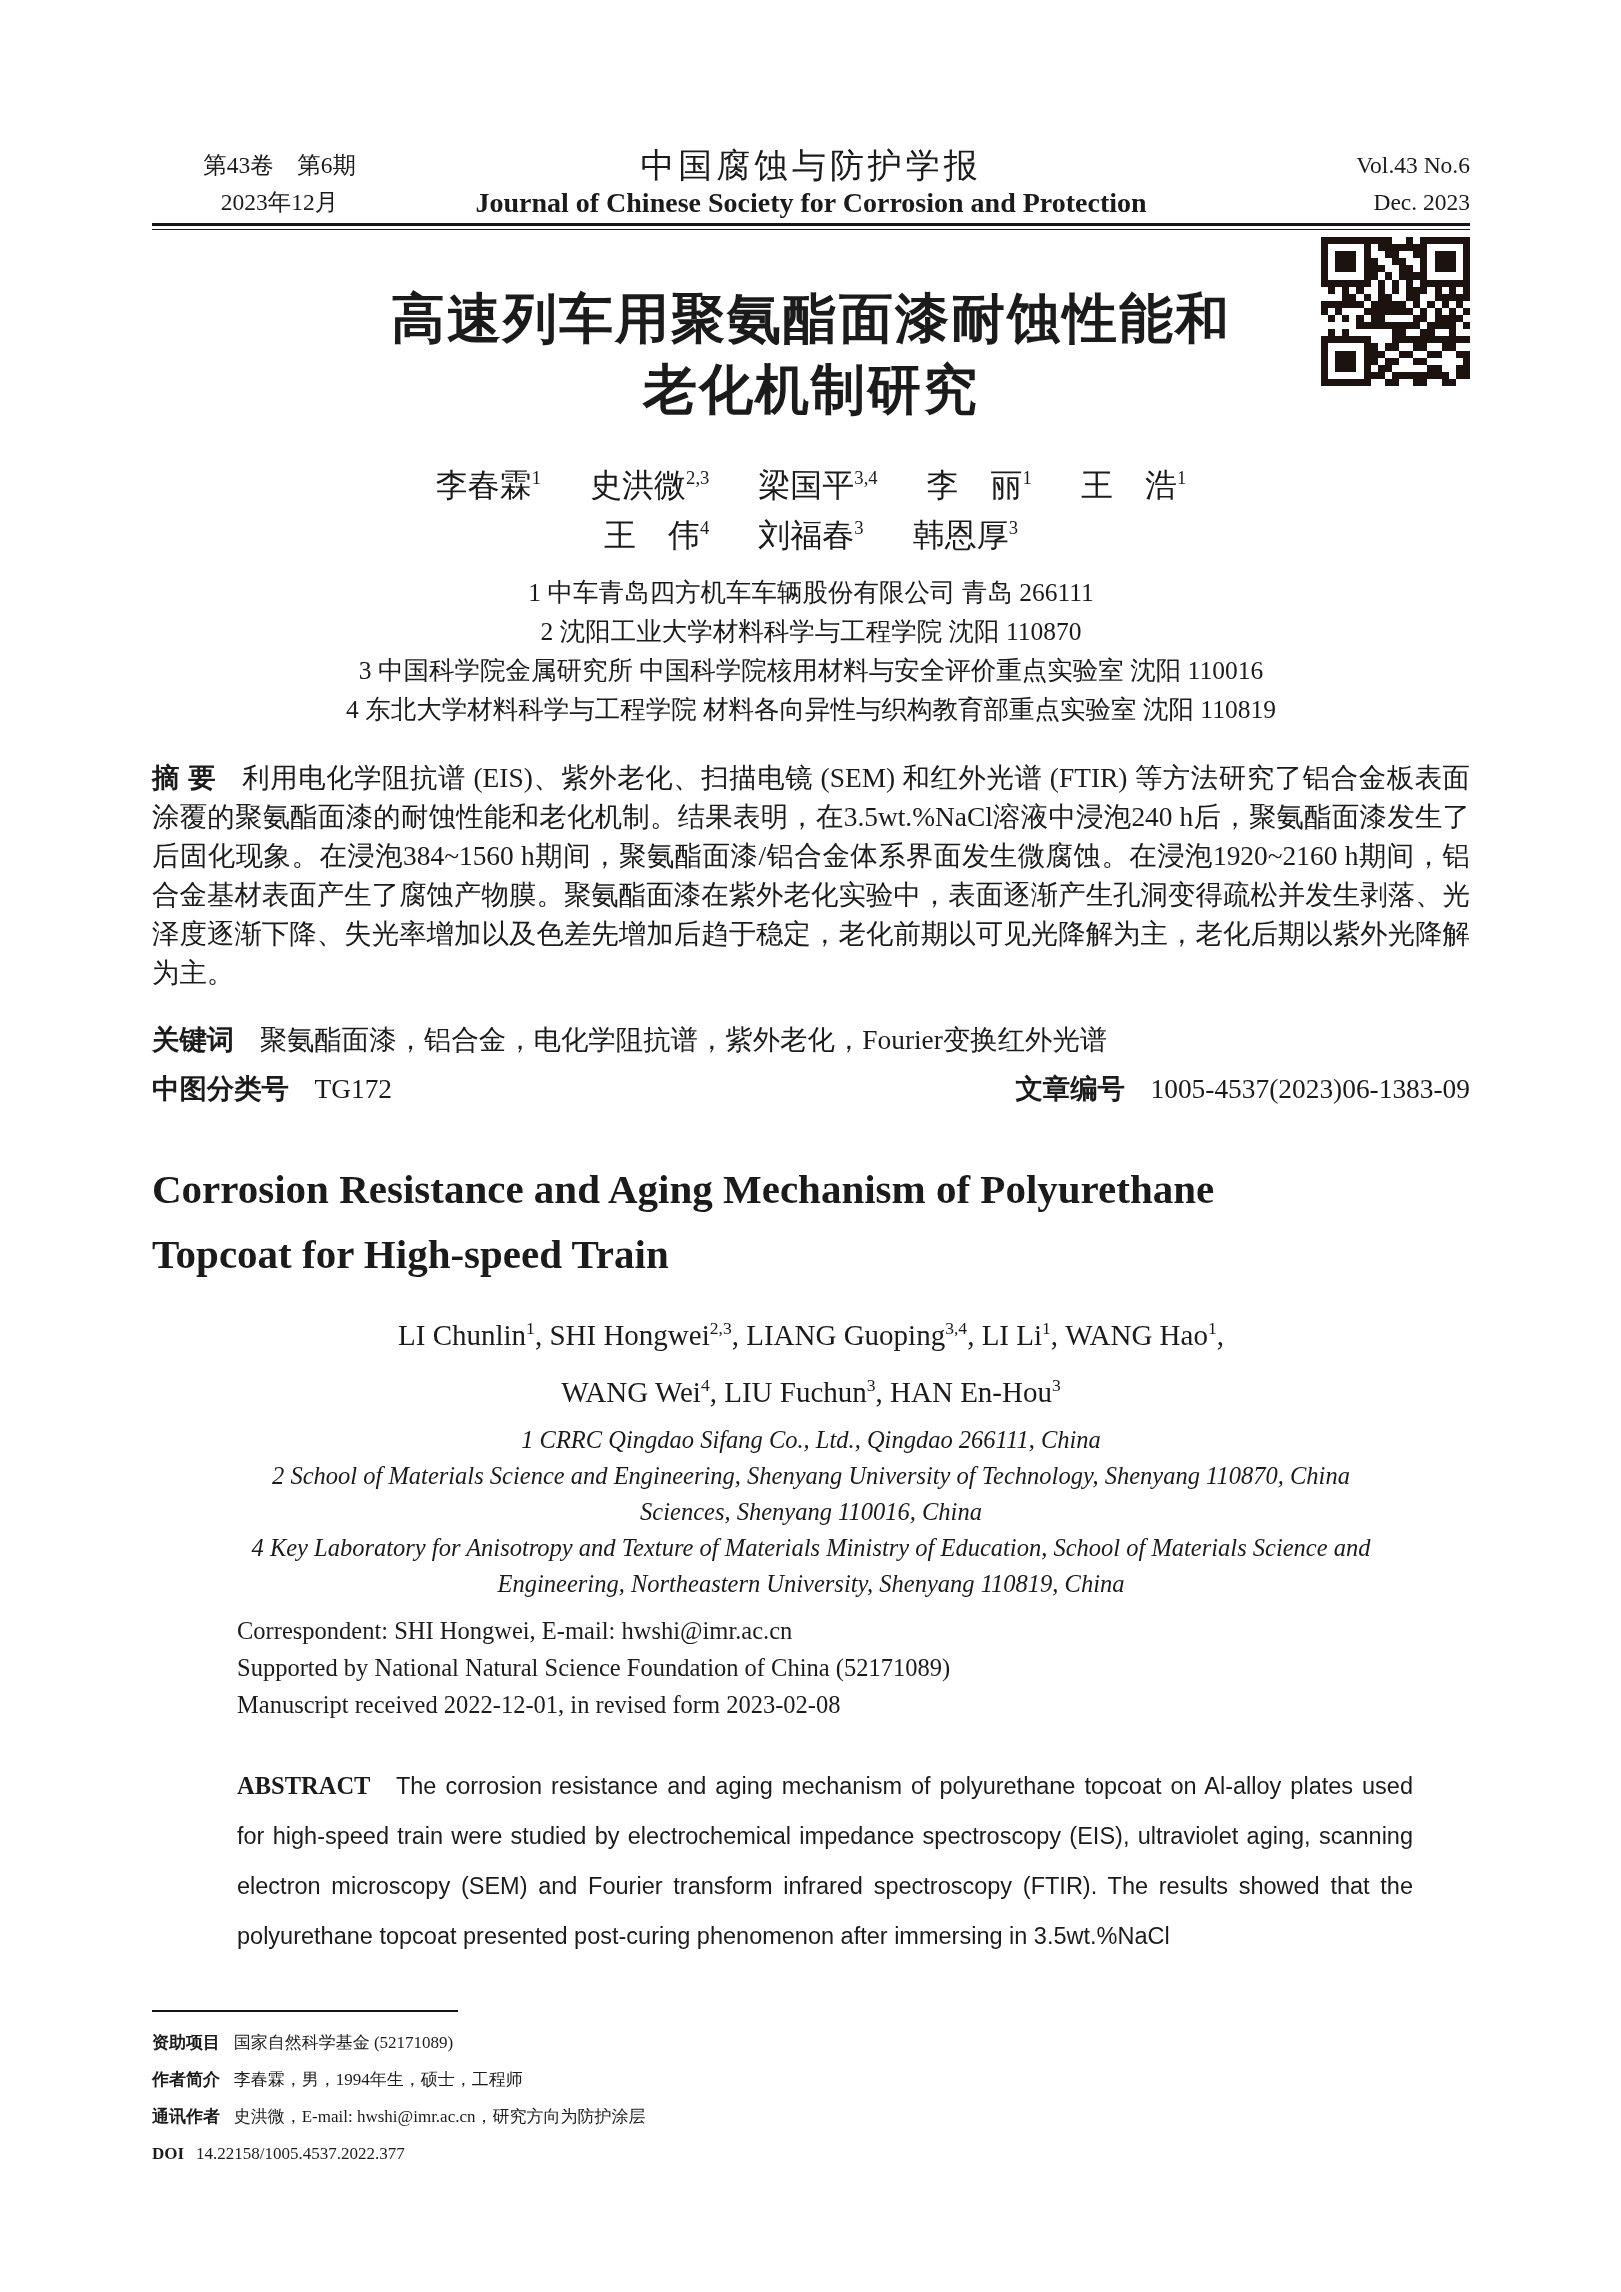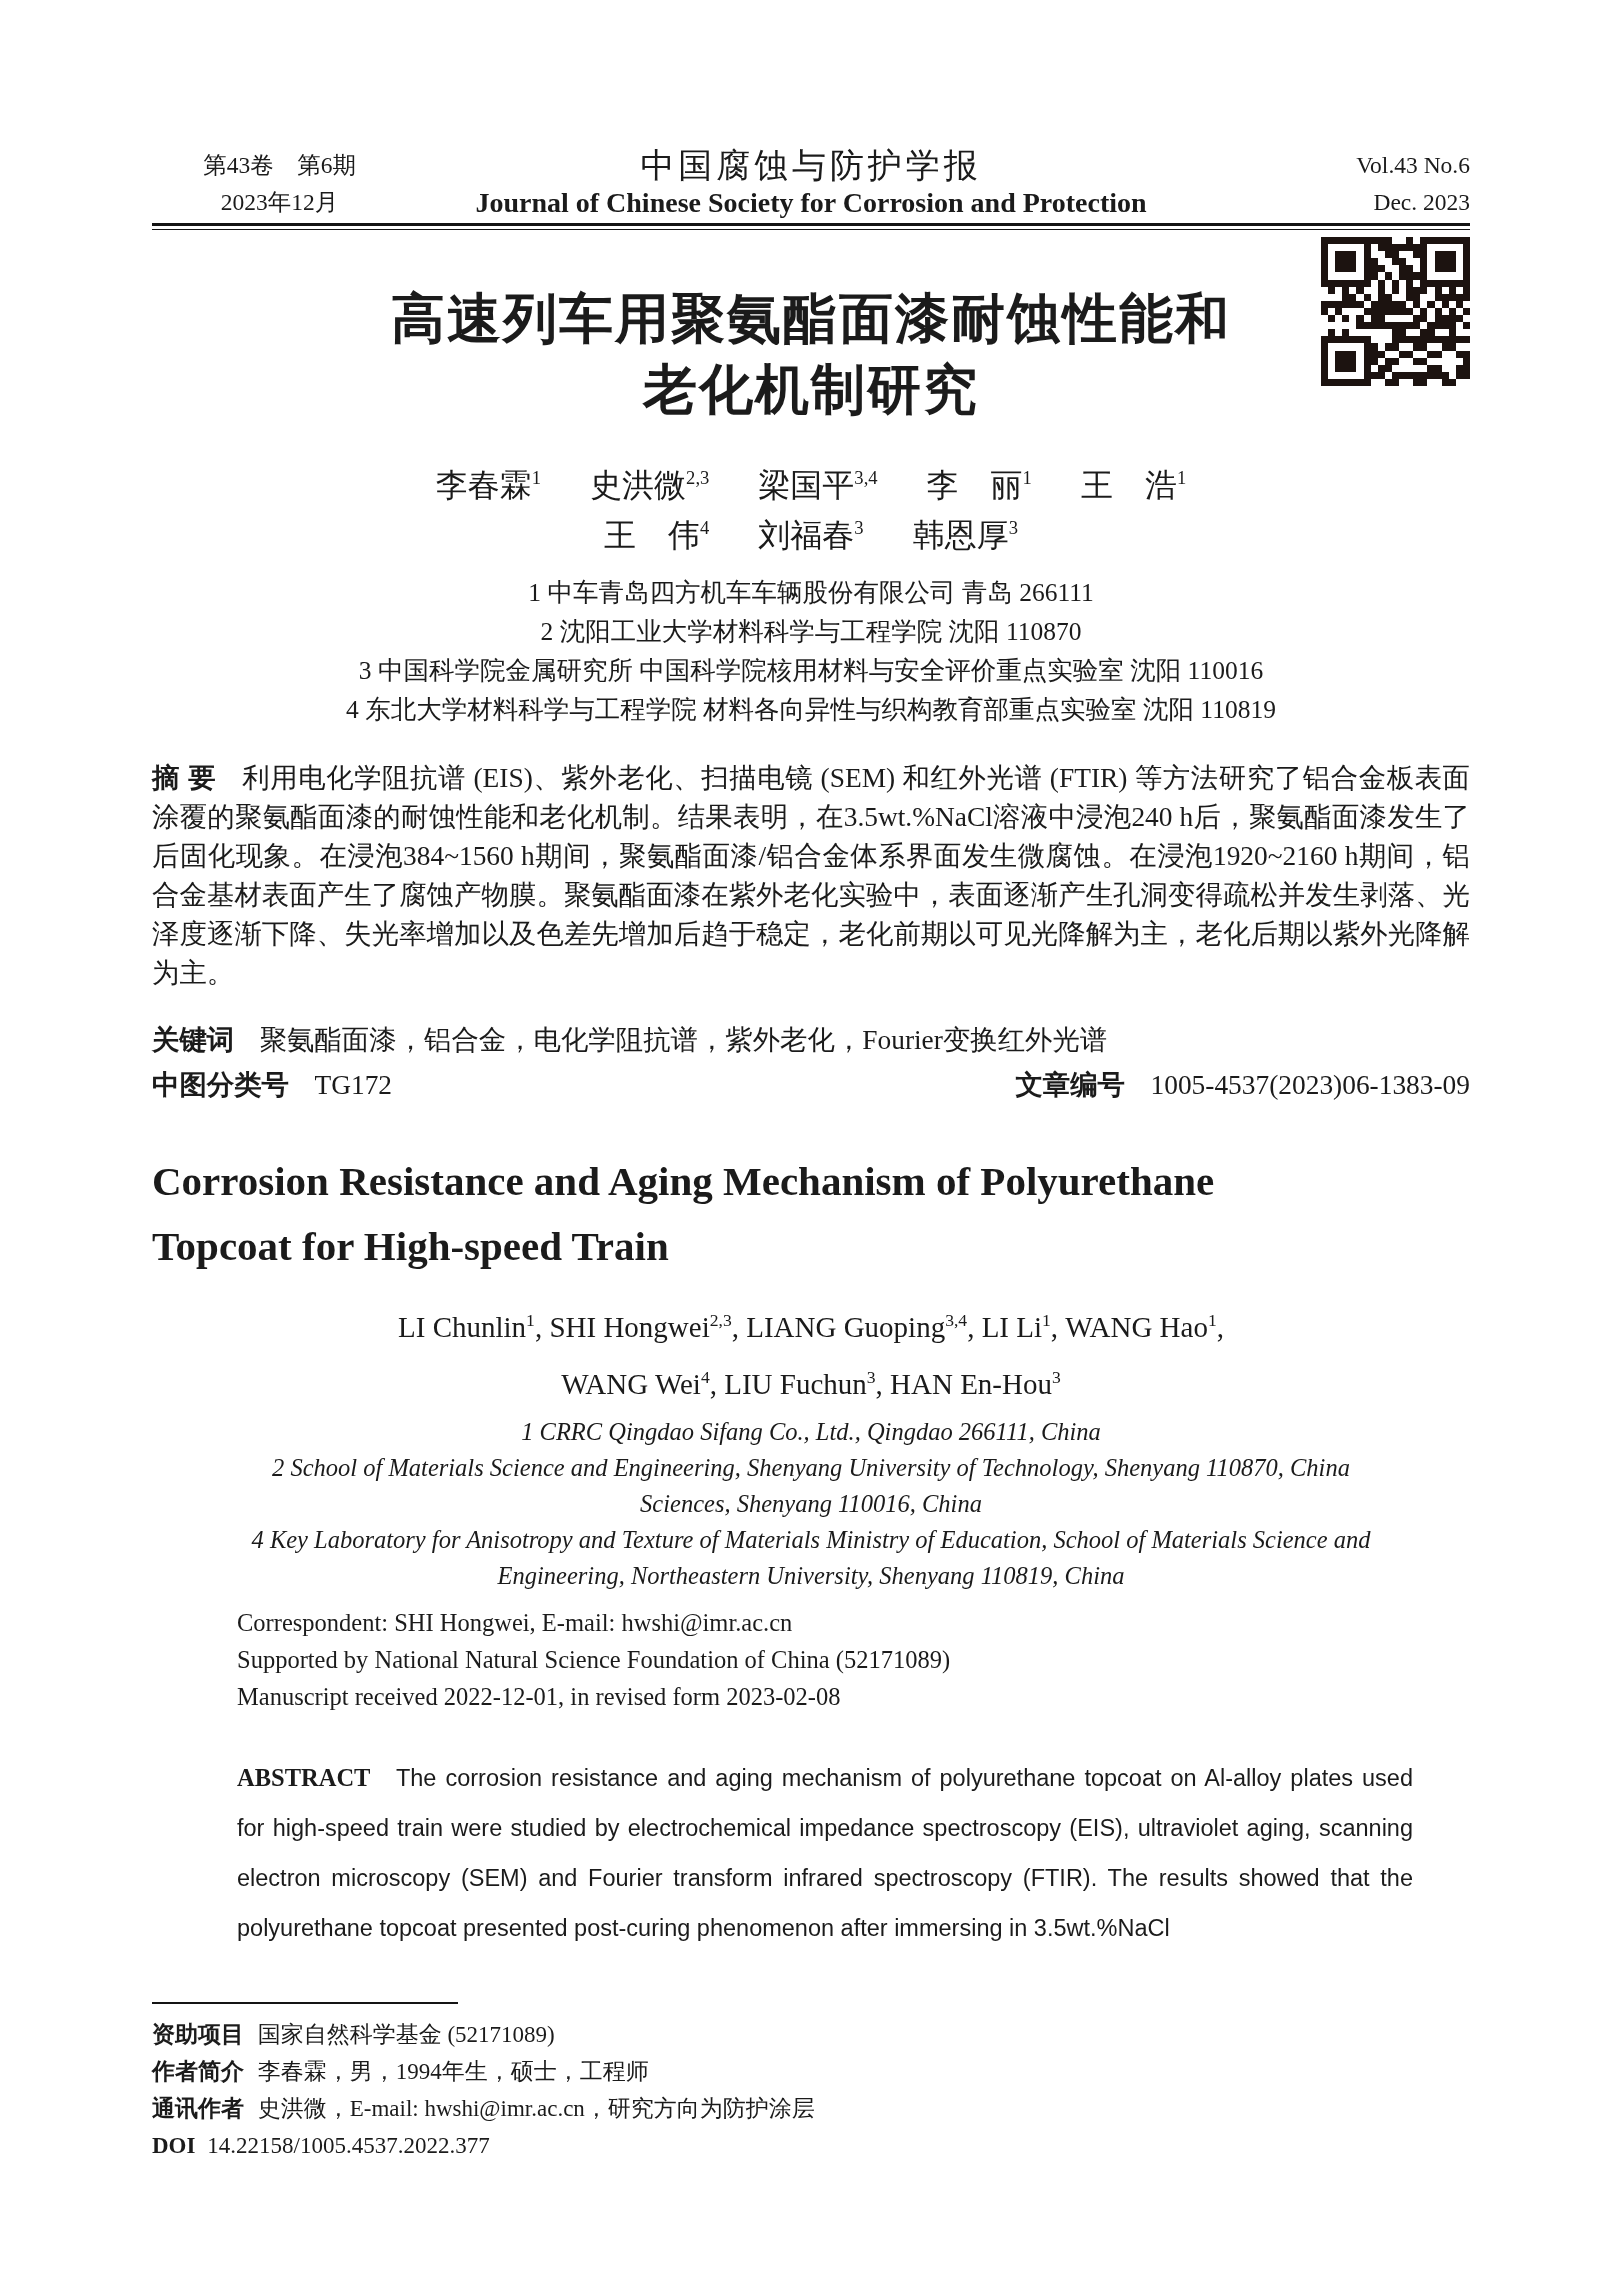--- a/index.html
+++ b/index.html
@@ -35,34 +35,34 @@
   .authors-zh{margin-top:31px;text-align:center;font-size:32px;line-height:44px;}
   .au{white-space:nowrap;}
   .authors-zh .au:not(:last-child){margin-right:41px;}
   .au sup{font-size:18.6px;}
   
   .affs-zh{margin-top:15.7px;text-align:center;font-size:25.5px;line-height:39px;}
   
   .abs-zh{margin-top:29px;font-size:27.4px;line-height:39px;text-align:justify;}
   .lbl-hei{font-family:"Liberation Sans", sans-serif;font-weight:700;}
   .kw-zh{font-size:27.4px;line-height:39px;text-align:justify;}
-  .clc-row{display:flex;justify-content:space-between;font-size:27.4px;line-height:37px;margin-top:5.9px;}
+  .clc-row{display:flex;justify-content:space-between;font-size:27.4px;line-height:46px;margin-top:5.9px;}
   
   .title-en{margin-top:45px;font-weight:700;font-size:41px;line-height:65px;}
   .authors-en{margin-top:15.7px;text-align:center;font-size:29px;line-height:51px;}
   .authors-en sup{font-size:17.6px;}
   .affs-en{text-align:center;font-style:italic;font-size:24.5px;line-height:36px;margin-top:3.9px;}
   .corr-block{margin-top:9.8px;padding-left:85px;font-size:24.5px;line-height:37px;}
   .abs-en{margin-top:38px;padding-left:85px;padding-right:57px;
           font-family:"Liberation Sans", sans-serif;font-size:23.5px;line-height:50px;text-align:justify;}
   .abs-en .abs-en-label{font-family:"Liberation Serif", serif;font-weight:700;font-size:24.5px;}
   
   .foot{margin-top:49px;}
   .foot-rule{width:306px;border-top:2.5px solid #141414;margin-bottom:11.8px;}
-  .foot-row{font-size:23px;line-height:37px;}
+  .foot-row{font-size:17px;line-height:37px;}
   .foot-row .lbl-hei{margin-right:13.7px;}
   .foot-row .lbl2{margin-left:25.5px;}
   .doi-lbl{font-weight:700;margin-right:11.8px;}
   .gap{display:inline-block;width:25.5px;}
 </style>
 </head>
 <body>
 
 <div class="page">
 

